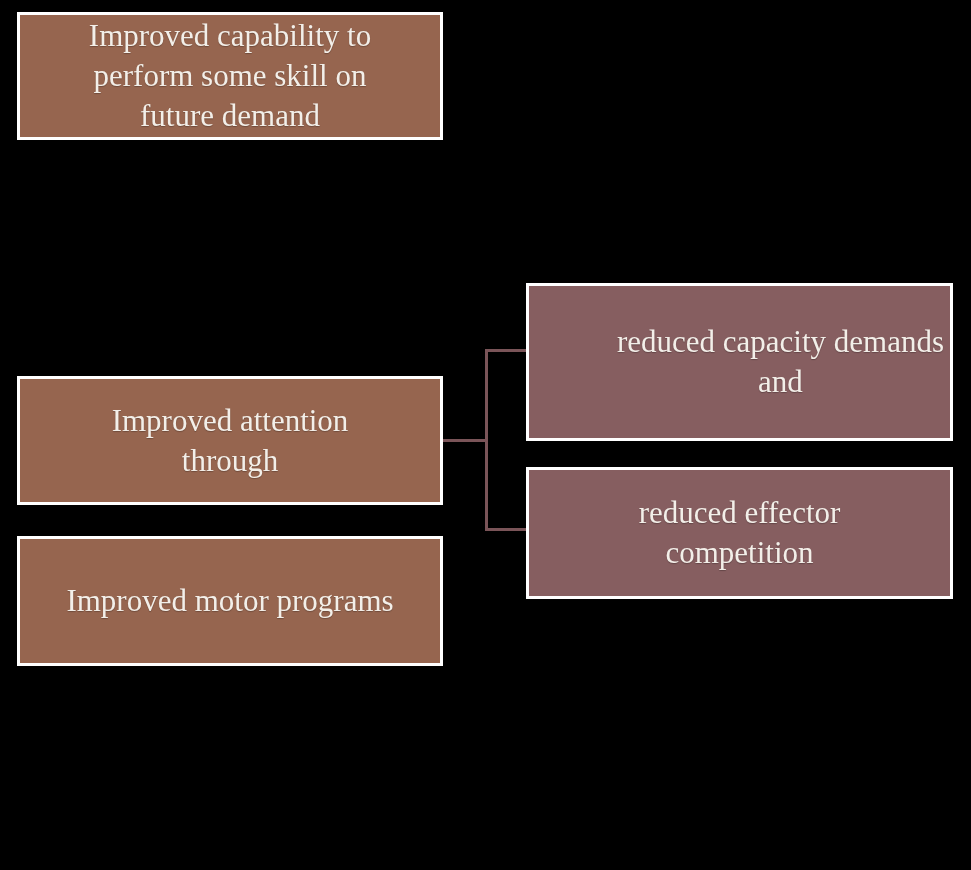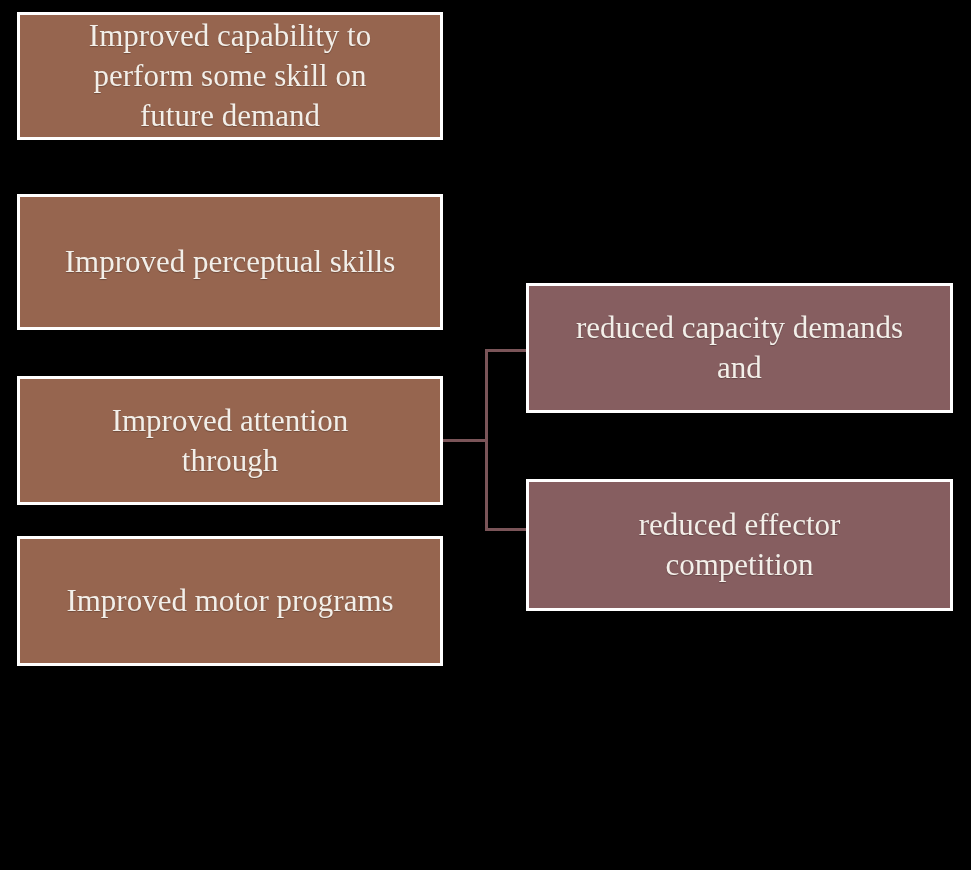--- a/index.html
+++ b/index.html
@@ -37,22 +37,22 @@
   .dbox.right-style { background: #865E60; }
 
   
   .b1 { left: 17px; top: 12px;  width: 426px; height: 128px; }
   .b2 { left: 17px; top: 194px; width: 426px; height: 136px; }
   .b3 { left: 17px; top: 376px; width: 426px; height: 129px; }
   .b4 { left: 17px; top: 536px; width: 426px; height: 130px; }
   .b5 { left: 17px; top: 742px; width: 426px; height: 126px; }
 
   
-  .r1 { left: 526px; top: 283px; width: 427px; height: 130px; }
-  .r2 { left: 526px; top: 467px; width: 427px; height: 132px; margin-top: 12px; }
+  .r1 { left: 526px; top: 283px; width: 427px; height: 158px; justify-content: flex-end; }
+  .r2 { left: 526px; top: 467px; width: 427px; height: 132px; }
 
   
   .conn {
     position: absolute;
     background: #7A5458;
   }
   .conn-stem       { left: 443px; top: 439px; width: 45px;  height: 3px; }
   .conn-vertical   { left: 485px; top: 349px; width: 3px;   height: 182px; }
   .conn-arm-top    { left: 485px; top: 349px; width: 41px;  height: 3px; }
   .conn-arm-bottom { left: 485px; top: 528px; width: 41px;  height: 3px; }
@@ -61,23 +61,20 @@
 <body>
 
 <div class="stage">
 
   <div class="dbox left-style b1">
     <span class="label">Improved capability to
 perform some skill on
 future demand</span>
   </div>
 
-  <div class="dbox left-style b2">
-    <span class="label">Improved perceptual skills</span>
-  </div>
 
   <div class="dbox left-style b3">
     <span class="label">Improved attention
 through</span>
   </div>
 
   <div class="dbox left-style b4">
     <span class="label">Improved motor programs</span>
   </div>
 

